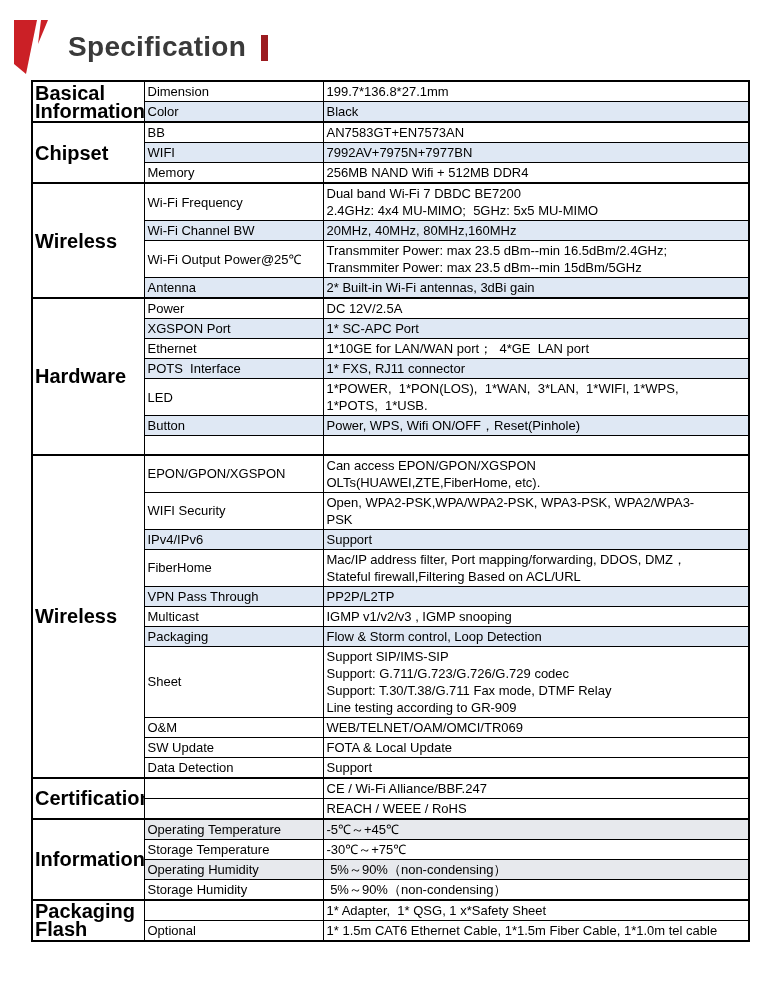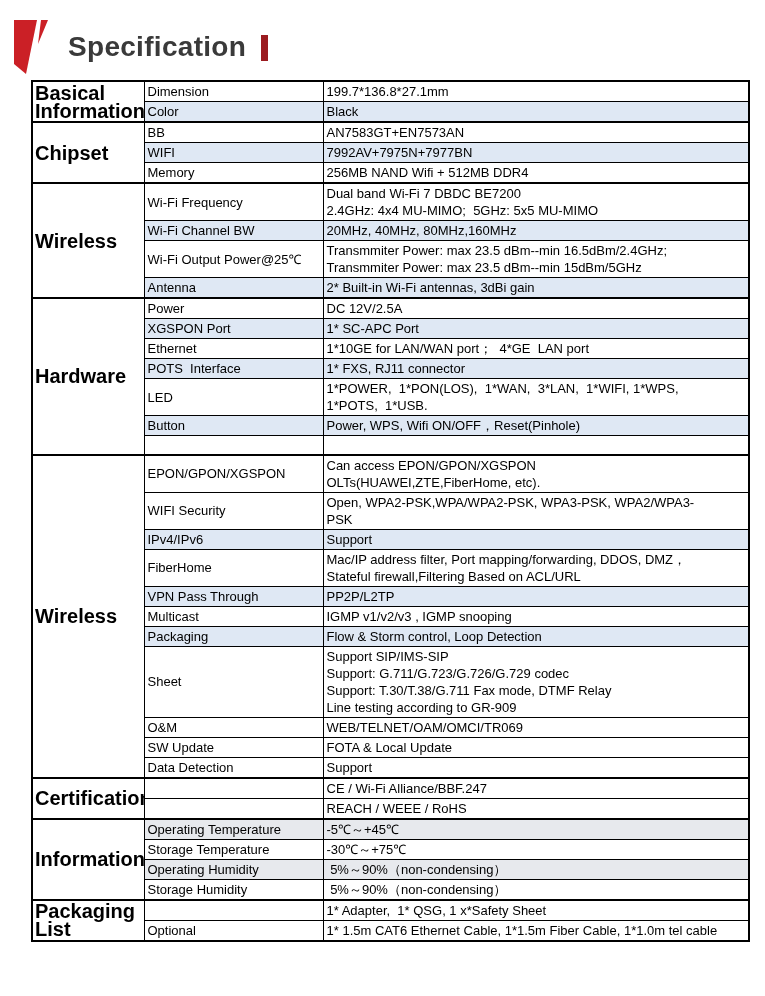--- a/index.html
+++ b/index.html
@@ -211,21 +211,21 @@
         <td class="prop shade-gray">Operating Humidity</td>
         <td class="val shade-gray"> 5%～90%（non-condensing）</td>
       </tr>
       <tr>
         <td class="prop">Storage Humidity</td>
         <td class="val"> 5%～90%（non-condensing）</td>
       </tr>
     </tbody>
     <tbody class="section">
       <tr>
-        <td class="cat" rowspan="2">Packaging List</td>
+        <td class="cat" rowspan="2">Packaging Flash</td>
         <td class="prop"></td>
         <td class="val">1* Adapter,  1* QSG, 1 x*Safety Sheet</td>
       </tr>
       <tr>
         <td class="prop">Optional</td>
         <td class="val">1* 1.5m CAT6 Ethernet Cable, 1*1.5m Fiber Cable, 1*1.0m tel cable</td>
       </tr>
     </tbody>
   </table>
 

